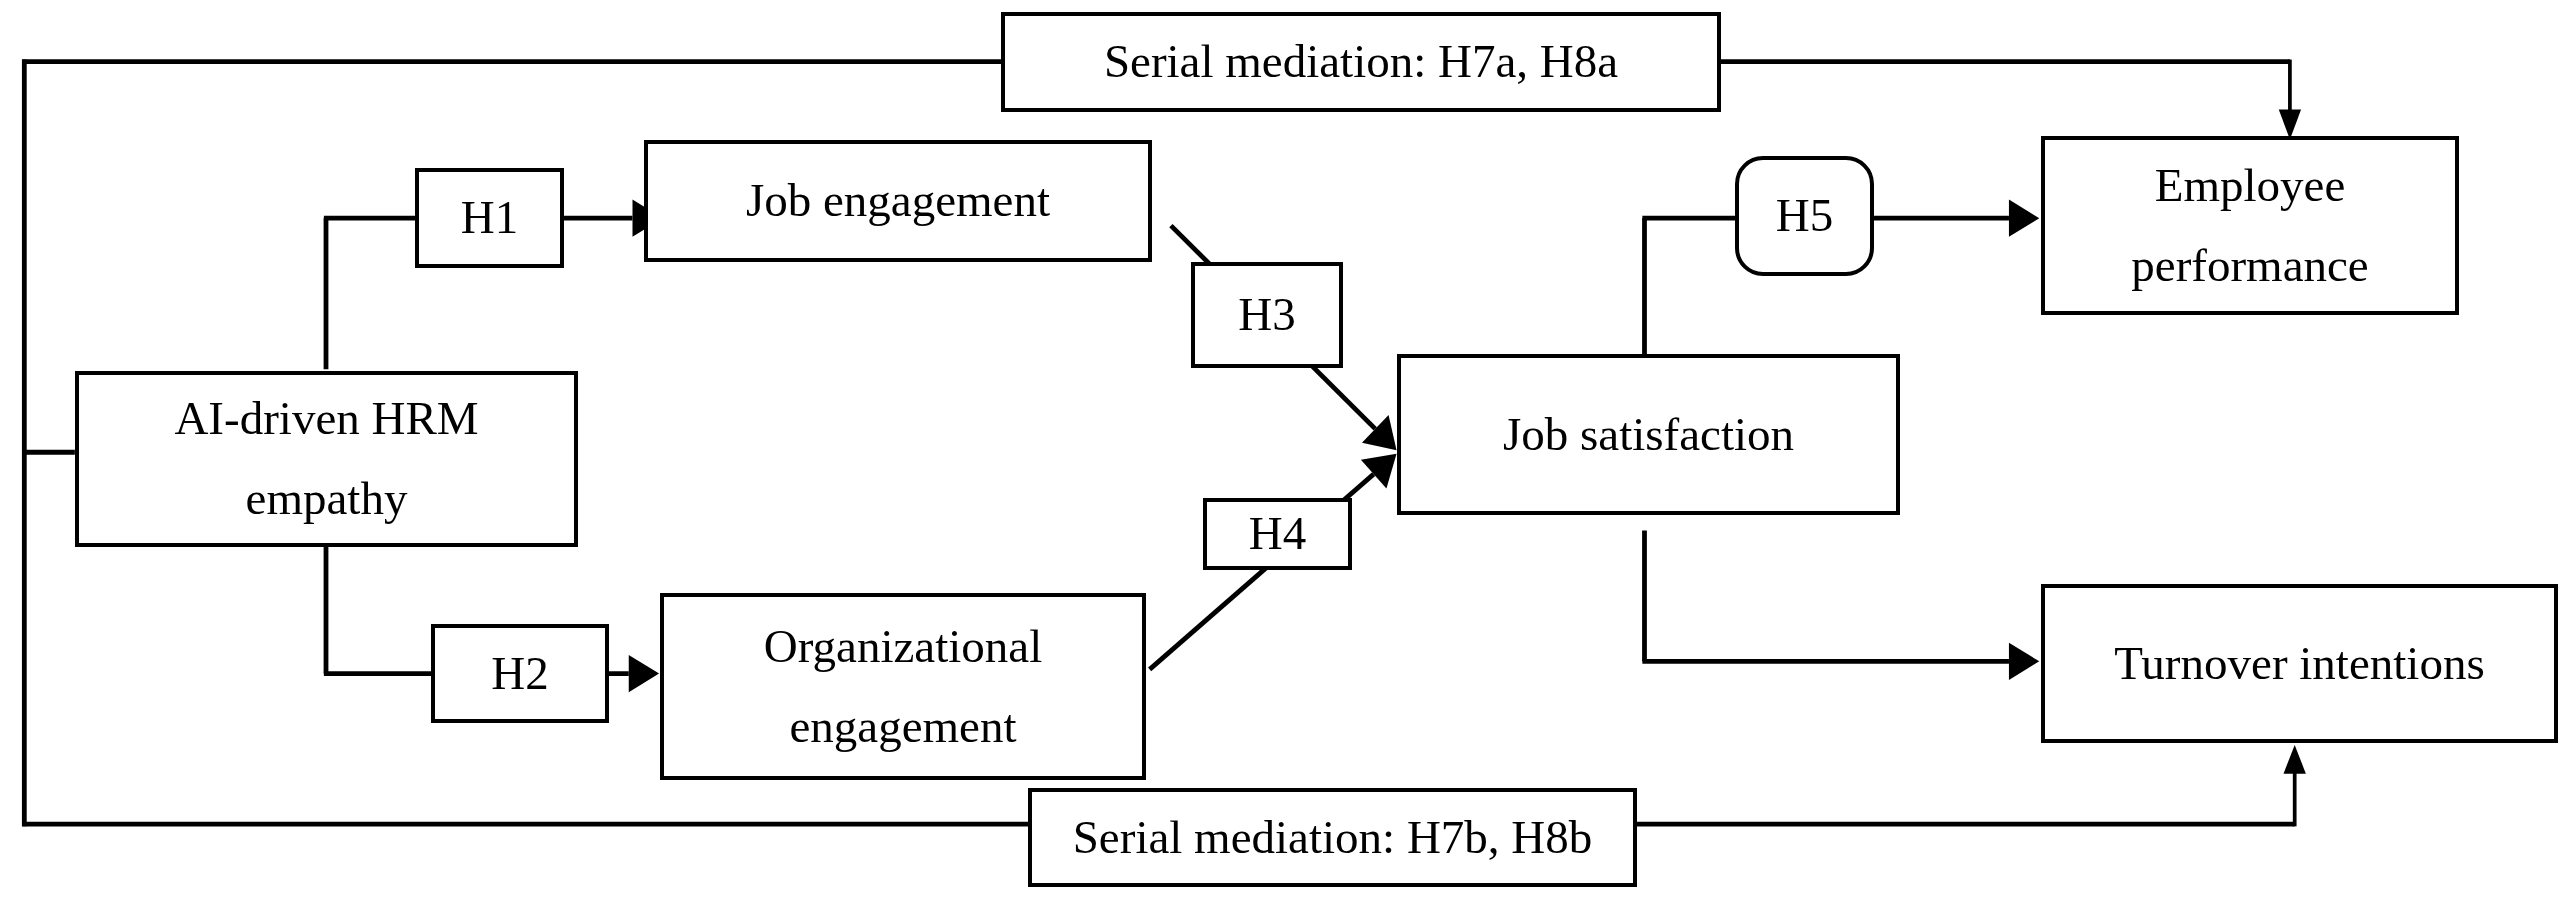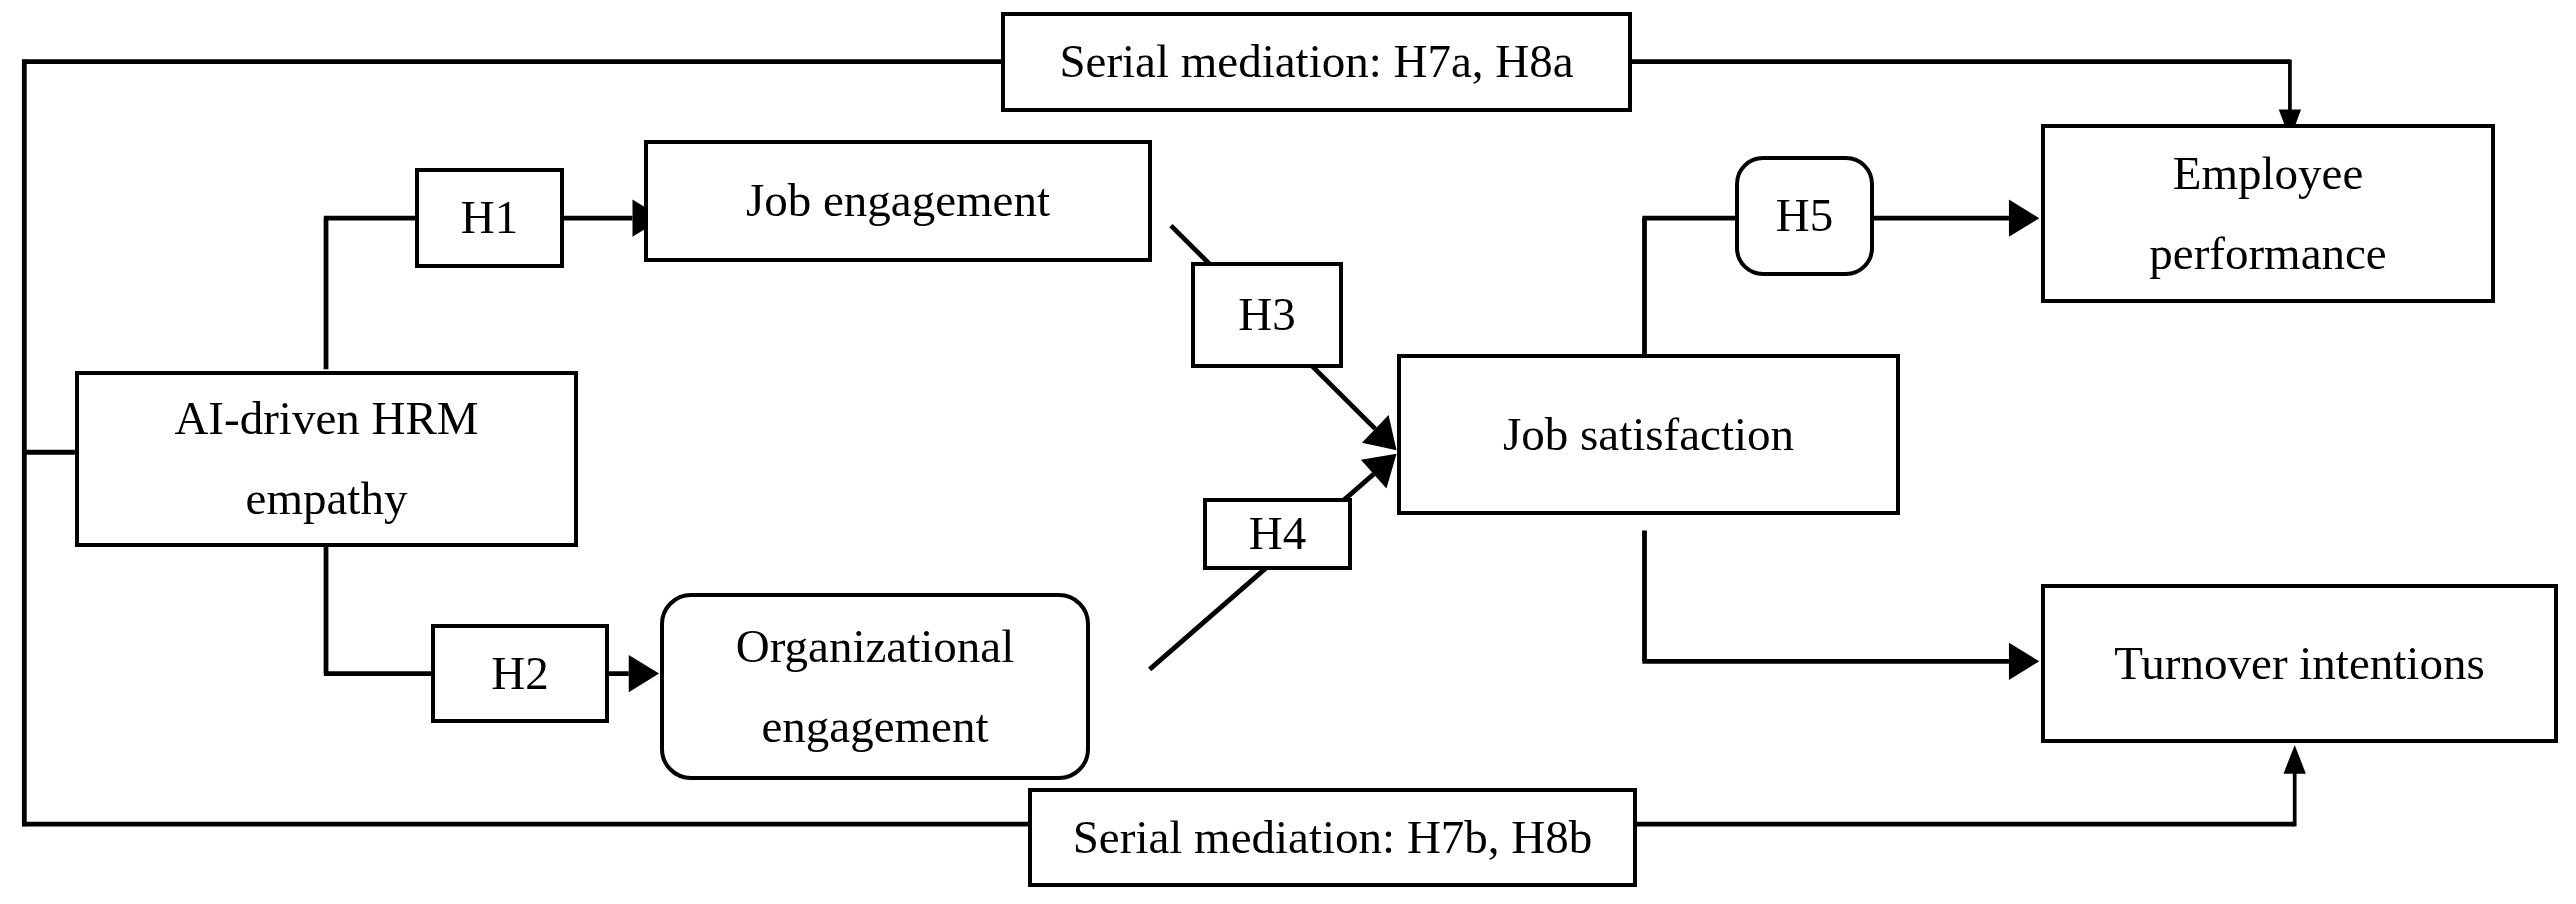--- a/index.html
+++ b/index.html
@@ -80,21 +80,21 @@
       <line x1="3090" y1="694" x2="3090" y2="410" stroke-width="9"></line>
       <line x1="3086" y1="410" x2="3775" y2="410" stroke-width="9"></line>
       <polygon points="3832,410 3775,375 3775,445"></polygon>
 
       <line x1="3090" y1="997" x2="3090" y2="1243" stroke-width="9"></line>
       <line x1="3086" y1="1243" x2="3775" y2="1243" stroke-width="9"></line>
       <polygon points="3832,1243 3775,1208 3775,1278"></polygon>
     </g>
   </svg>
 
-  <div class="node" style="left:1001px; top:11.7px; width:631px; height:100px;justify-content:center;">
+  <div class="node" style="left:1001px; top:11.7px; width:720px; height:100px;justify-content:center;">
     <span class="node-label">Serial mediation: H7a, H8a</span>
   </div>
 
   <div class="node" style="left:75px; top:371px; width:503px; height:176px;">
     <span class="node-label">AI-driven HRM
 empathy</span>
   </div>
 
   <div class="node" style="left:415px; top:168px; width:149px; height:100px;">
     <span class="node-label">H1</span>
@@ -105,38 +105,38 @@
   </div>
 
   <div class="node" style="left:1191px; top:262px; width:152px; height:106px;">
     <span class="node-label">H3</span>
   </div>
 
   <div class="node" style="left:431px; top:624px; width:178px; height:99px;">
     <span class="node-label">H2</span>
   </div>
 
-  <div class="node" style="left:660px; top:593px; width:430px; height:187px;border-radius:31px;">
+  <div class="node" style="left:660px; top:593px; width:486px; height:187px;">
     <span class="node-label">Organizational
 engagement</span>
   </div>
 
   <div class="node" style="left:1203px; top:498px; width:149px; height:72px;">
     <span class="node-label">H4</span>
   </div>
 
   <div class="node" style="left:1397px; top:354px; width:503px; height:161px;">
     <span class="node-label">Job satisfaction</span>
   </div>
 
   <div class="node" style="left:1735px; top:156px; width:139px; height:120px;border-radius:28px;">
     <span class="node-label">H5</span>
   </div>
 
-  <div class="node" style="left:2041px; top:124px; width:454px; height:179px;">
+  <div class="node" style="left:2041px; top:136px; width:418px; height:179px;">
     <span class="node-label">Employee
 performance</span>
   </div>
 
 
   <div class="node" style="left:2041px; top:584px; width:517px; height:159px;">
     <span class="node-label">Turnover intentions</span>
   </div>
 
   <div class="node" style="left:1028px; top:788px; width:609px; height:99px;">

